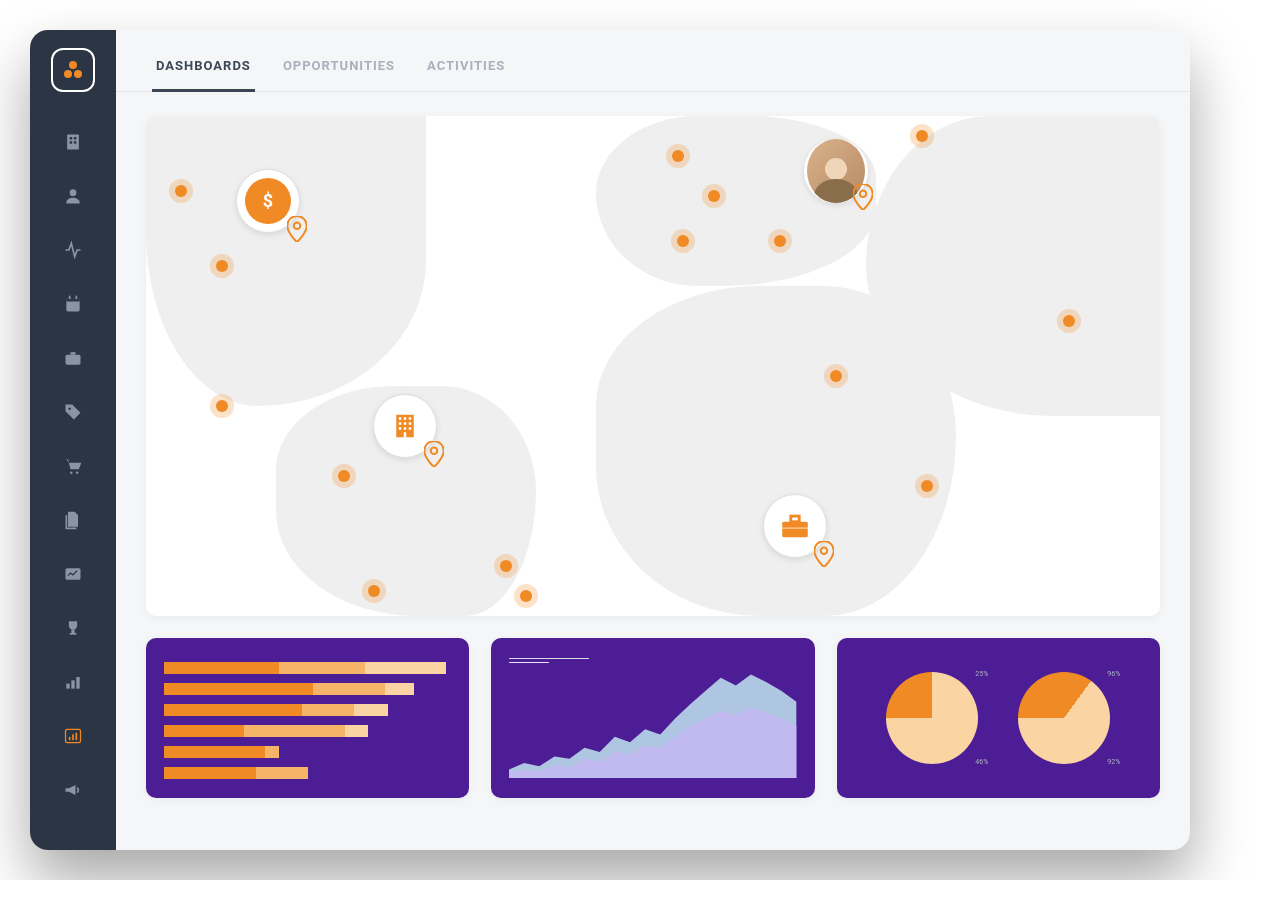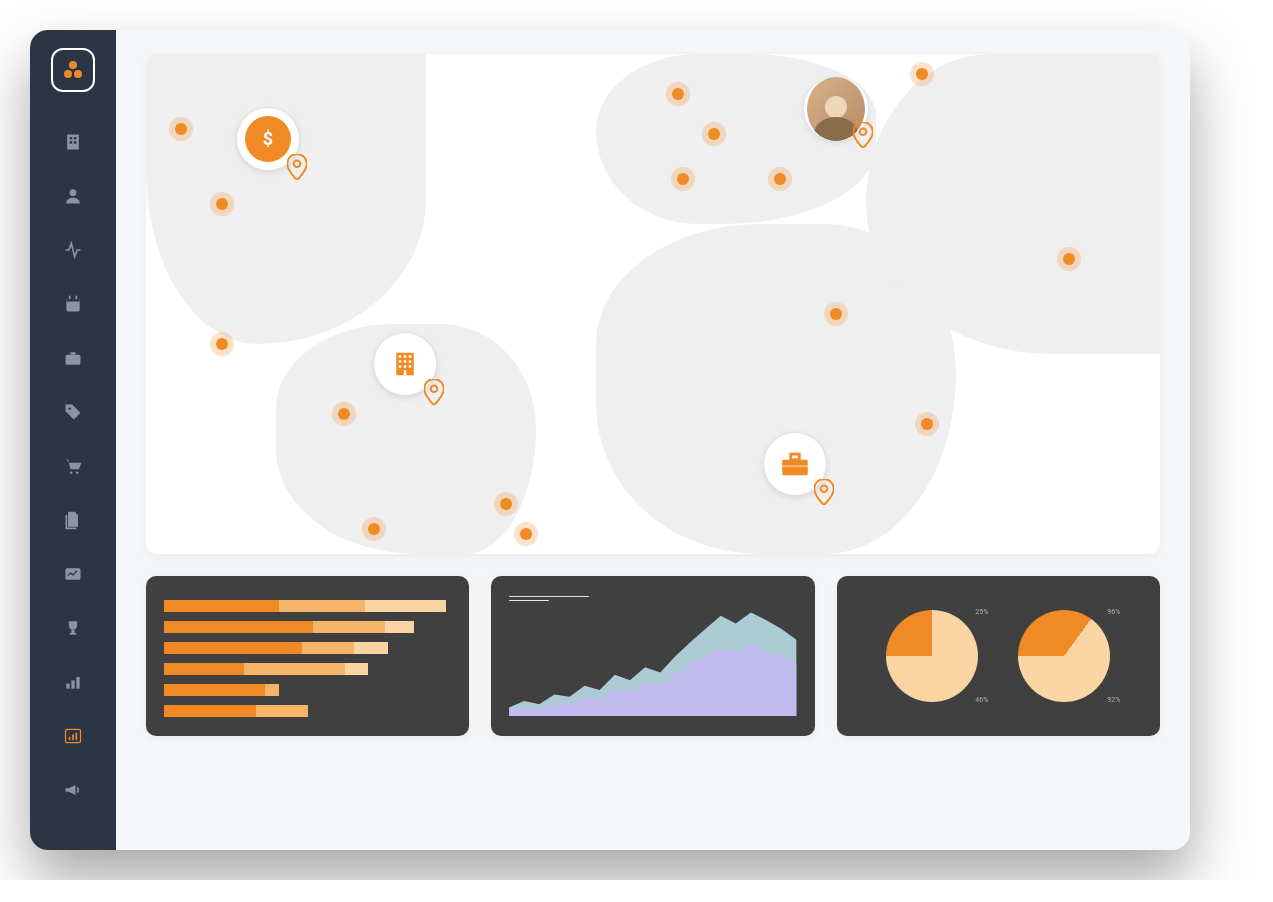--- a/index.html
+++ b/index.html
@@ -175,21 +175,21 @@
     width: 20px; height: 26px;
     color: #f08a24;
   }
   
   .cards-row {
     display: flex;
     gap: 22px;
     height: 160px;
   }
   .small-card {
-    background: #404040;
+    background: #4c1d95;
     border-radius: 10px;
     box-shadow: 0 2px 8px rgba(0,0,0,0.05);
     flex: 1;
     padding: 20px 18px;
     display: flex;
     flex-direction: column;
     position: relative;
   }
   .tiny-title {
     width: 80px; height: 5px;
@@ -348,20 +348,25 @@
       </div>
     <div class="nav-icon">
         <svg viewBox="0 0 24 24" fill="currentColor">
           <path d="M3 10v4h4l8 4V6l-8 4z"></path>
           <path d="M17 9a4 4 0 010 6" fill="none" stroke="currentColor" stroke-width="2"></path>
         </svg>
       </div>
   </nav>
 
   <div class="main">
+    <div class="tabs">
+      <div class="tab active">DASHBOARDS</div>
+      <div class="tab">OPPORTUNITIES</div>
+      <div class="tab">ACTIVITIES</div>
+    </div>
 
     <div class="content">
 
       <div class="map-card">
         <div class="map-bg">
           <div class="continent c-na"></div>
           <div class="continent c-sa"></div>
           <div class="continent c-eu"></div>
           <div class="continent c-af"></div>
           <div class="continent c-as"></div>

